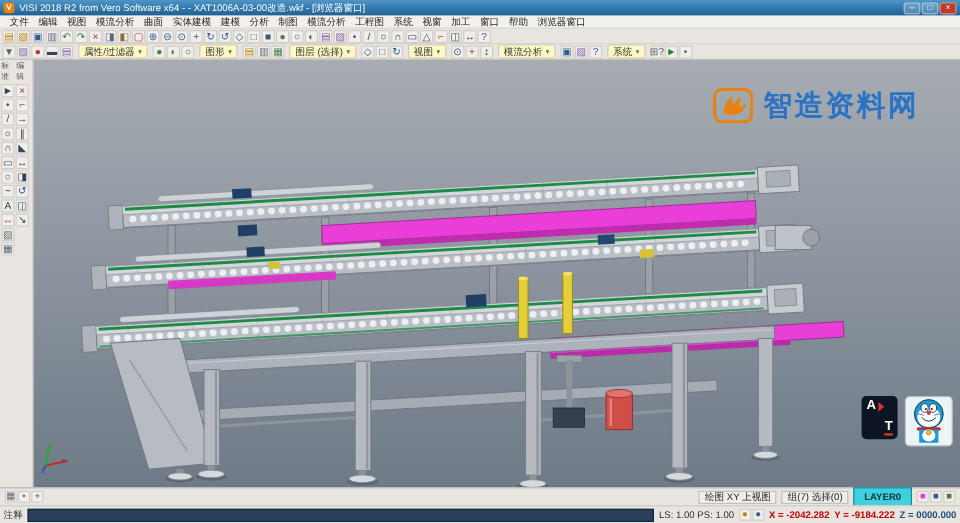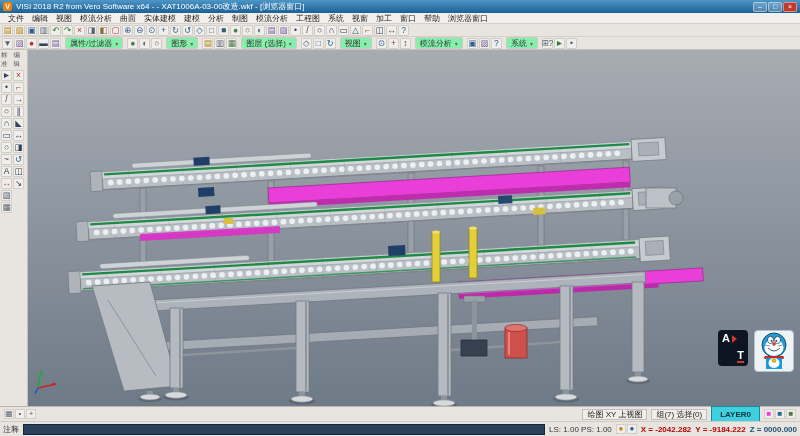--- a/index.html
+++ b/index.html
@@ -15,21 +15,21 @@
   .wc.close{background:#c0392b;}
 
   .menubar{position:absolute;left:0;top:13px;right:0;height:11px;display:flex;align-items:center;padding:0 4px;background:#f2f0ed;border-bottom:1px solid #d5d0ca;font-size:8px;}
   .menubar .menu-item{padding:0 4px;white-space:nowrap;text-align:center;}
 
   .toolbar{position:absolute;left:0;right:0;display:flex;align-items:center;background:#e8e5e1;}
   .toolbar.row1{top:24px;height:13px;border-bottom:1px solid #d5d0ca;padding:0 2px;gap:1px;}
   .toolbar.row2{top:37px;height:13px;border-bottom:1px solid #c8c3bd;padding:0 2px;gap:1px;}
   .tb-icon{width:11px;height:11px;display:flex;align-items:center;justify-content:center;font-size:8.5px;line-height:1;background:#f0eeeb;border:1px solid #d2cdc7;border-radius:1px;cursor:default;flex:none;}
   .tb-cluster{display:flex;gap:1px;margin-right:3px;flex:none;}
-  .tb-group{display:flex;align-items:center;gap:3px;height:12px;padding:0 4px;margin-right:3px;background:#86efac;border:1px solid #cfc9c3;border-radius:2px;font-size:8px;color:#333;white-space:nowrap;flex:none;}
+  .tb-group{display:flex;align-items:center;gap:3px;height:12px;padding:0 4px;margin-right:3px;background:#fef9c3;border:1px solid #cfc9c3;border-radius:2px;font-size:8px;color:#333;white-space:nowrap;flex:none;}
   .chev{font-size:6px;color:#666;}
 
   .sidebar{position:absolute;left:0;top:50px;width:28px;bottom:30px;background:#e8e5e1;border-right:1px solid #c7c2bb;}
   .sb-labels{display:flex;justify-content:space-between;font-size:6.5px;color:#555;padding:1px 1px 0;}
   .sb-cols{display:flex;gap:1px;padding:1px;}
   .sb-col{display:flex;flex-direction:column;gap:1px;}
 
   .viewport{position:absolute;left:28px;top:50px;right:0;bottom:30px;background:linear-gradient(180deg,#a7acb2 0%,#8e96a0 45%,#6e7a87 100%);overflow:hidden;}
   .model{position:absolute;left:0;top:0;}
   .watermark{position:absolute;right:34px;top:22px;display:flex;align-items:center;gap:8px;}
@@ -377,20 +377,27 @@
         <rect x="433" y="290" width="26" height="16" fill="#35414e" stroke="#1f2830" stroke-width="0.7"></rect>
       </g>
 
       <g>
         <rect x="477" y="278" width="22" height="30" fill="#cf4f4b" stroke="#8e2f2c" stroke-width="0.8"></rect>
         <ellipse cx="488" cy="278" rx="11" ry="3.5" fill="#e2736d" stroke="#8e2f2c" stroke-width="0.7"></ellipse>
         <line x1="481" y1="282" x2="481" y2="305" stroke="#e8837d" stroke-width="2"></line>
       </g>
     </svg>
 
+    <div class="watermark">
+      <svg width="34" height="30" viewBox="0 0 34 30">
+        <rect x="1.5" y="1.5" width="31" height="27" rx="6" fill="none" stroke="#e8820c" stroke-width="2.5"></rect>
+        <path d="M9 21 Q10 11 17 7 Q15 12 17 15 Q19 9 24 8 Q21 13 23 17 Q26 13 28 14 Q26 20 20 22 Q13 24 9 21 Z" fill="#e8820c"></path>
+      </svg>
+      <span class="wm-text">智造资料网</span>
+    </div>
 
     <div class="badge">
       <span class="b-top">
         <span>A</span>
         <span class="tri"></span>
       </span>
       <span class="b-bottom">T</span>
     </div>
 
     <div class="doraemon">

